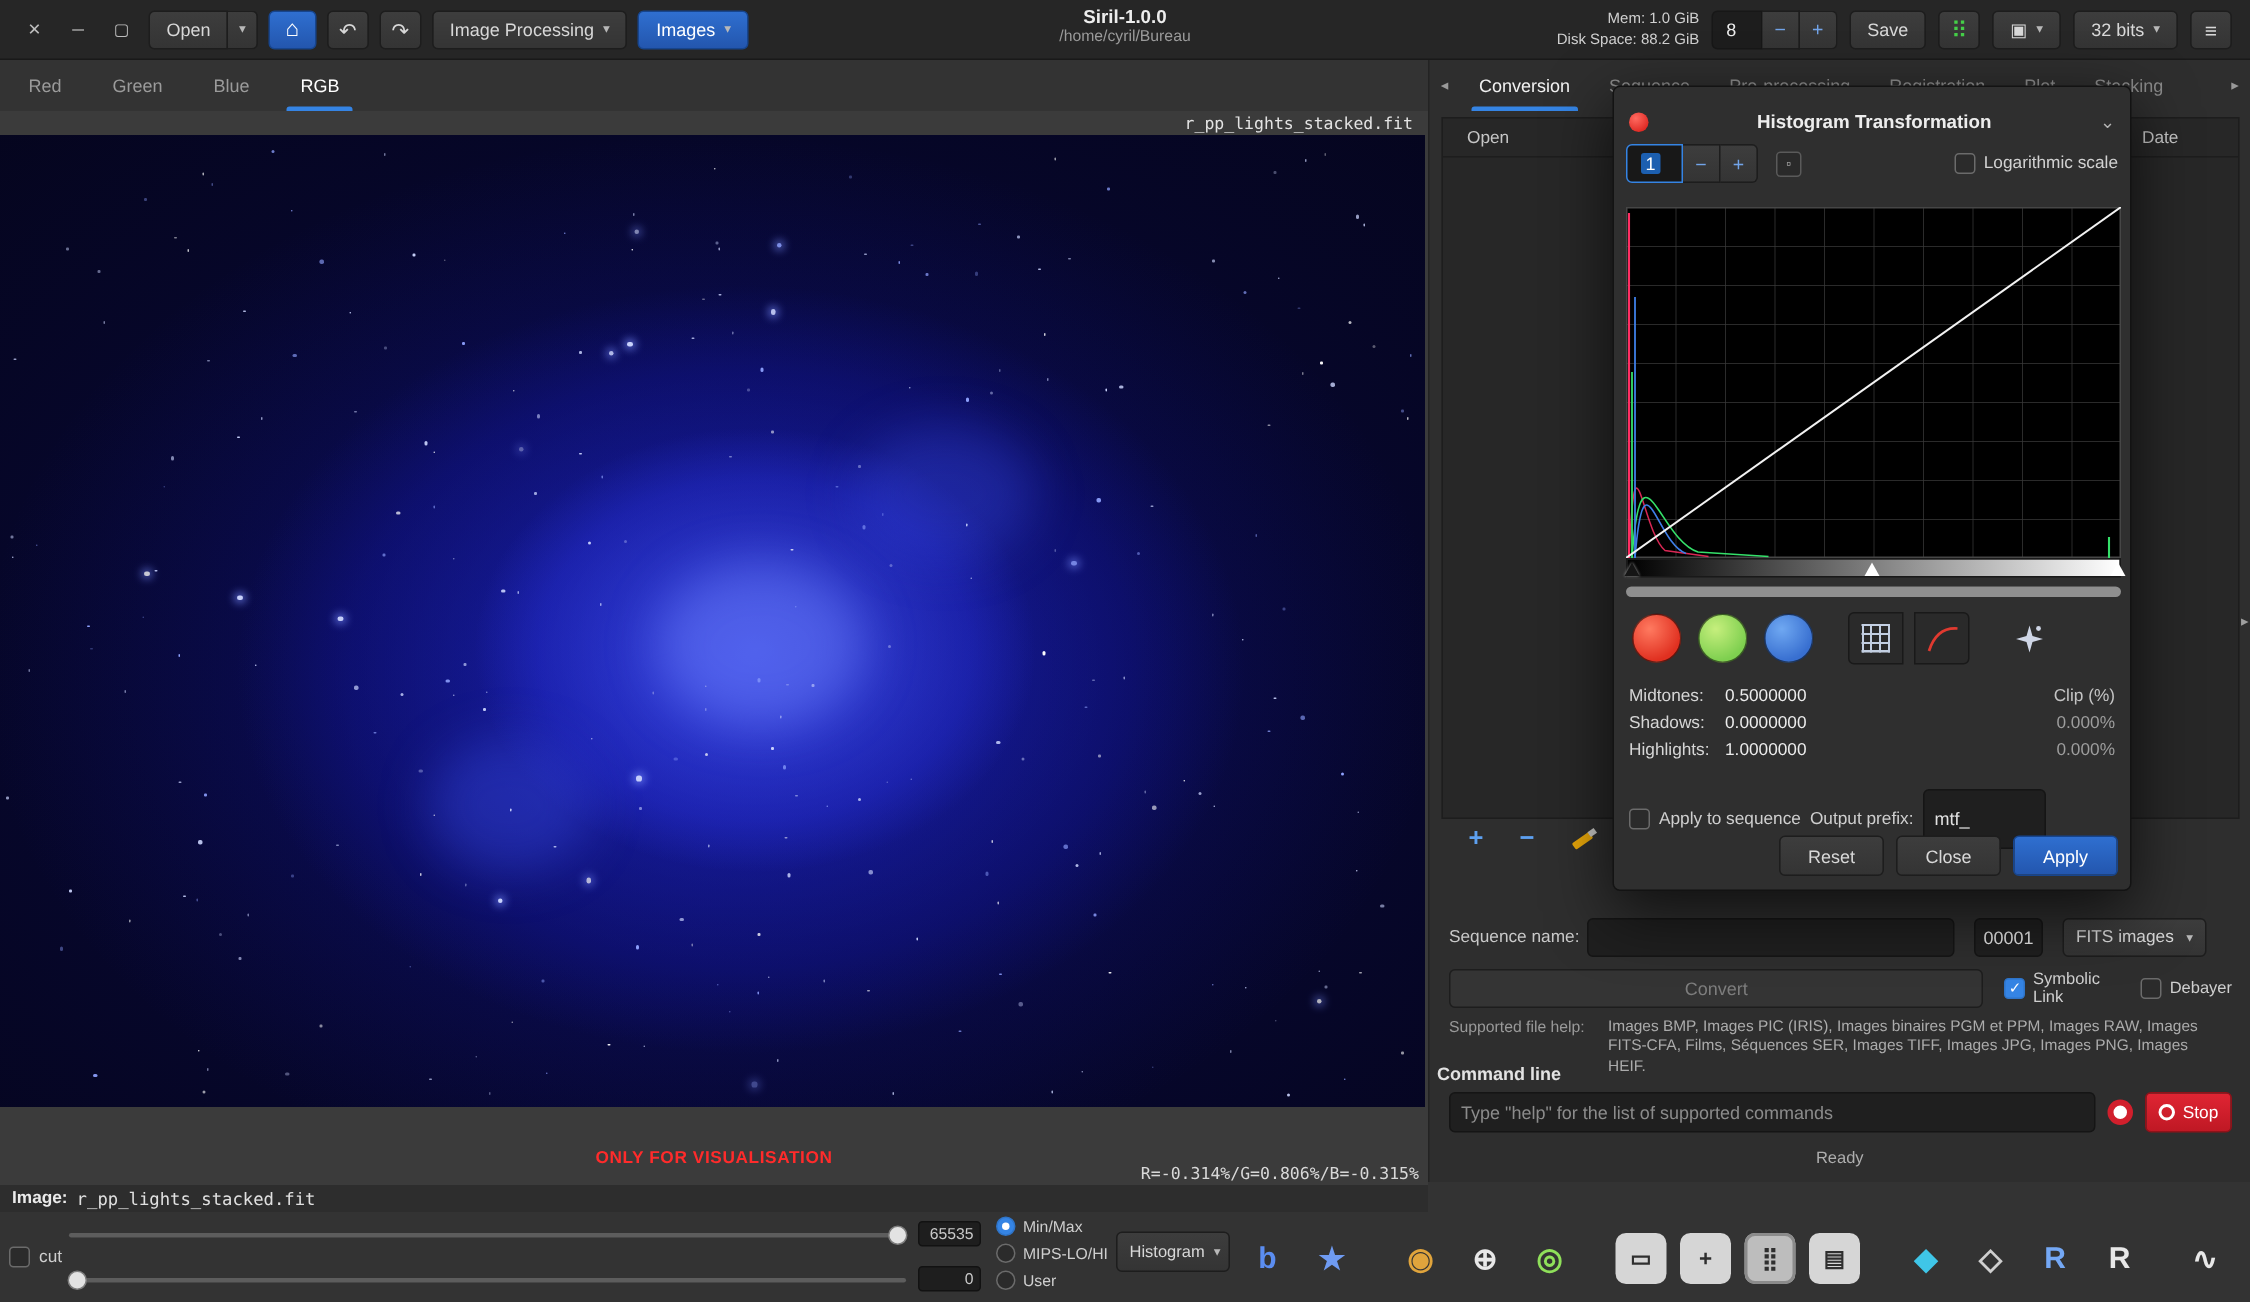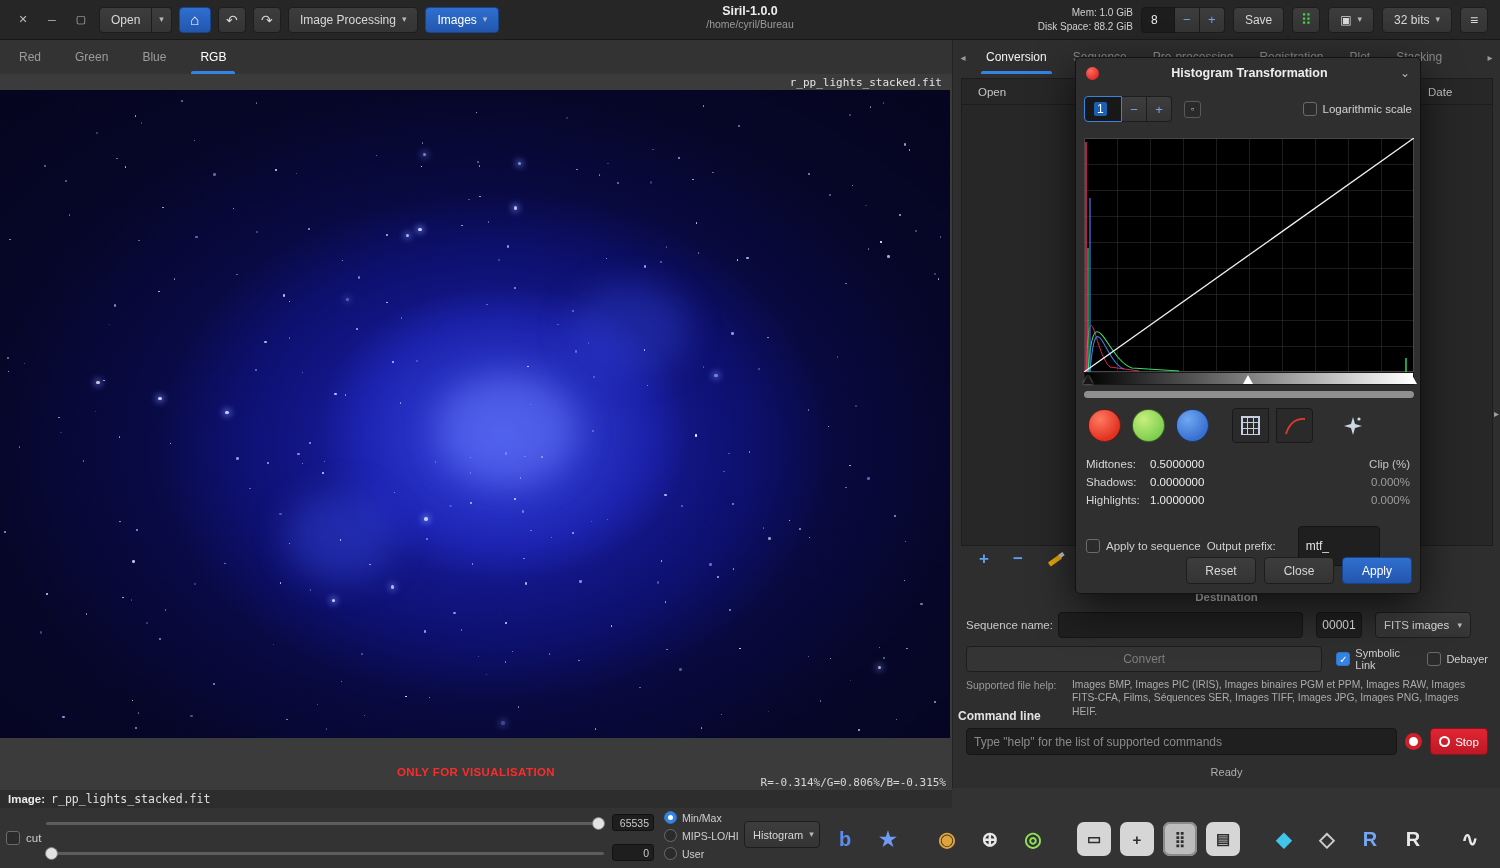--- a/index.html
+++ b/index.html
@@ -112,21 +112,21 @@
 #cmd-row{position:absolute;left:13px;top:688px;width:522px;display:flex;align-items:center;gap:8px}
 #cmd-input{flex:1;height:27px}
 .lifebuoy{width:17px;height:17px;border-radius:50%;background:#fff;border:4px solid #d11f2c;flex:none}
 #stop-btn{width:58px;height:27px;background:linear-gradient(#e02533,#bf1824);border:1px solid #8f1219;border-radius:4px;color:#fff;display:flex;align-items:center;justify-content:center;gap:5px;font-size:11.5px}
 .stop-ring{width:11px;height:11px;border:2px solid #fff;border-radius:50%}
 #ready{position:absolute;left:0;top:726px;width:100%;text-align:center;font-size:11px;color:#aeaeae}
 #panel-collapse{position:absolute;right:1px;top:368px;color:#9f9f9f;font-size:10px}
 
 
 #dialog{position:absolute;left:1075px;top:57px;width:346px;height:537px;background:#2f2f2f;border:1px solid #131313;border-radius:5px;box-shadow:0 14px 42px rgba(0,0,0,.66);z-index:40}
-#dlg-header{position:absolute;left:0;top:0;width:100%;height:30px;display:flex;align-items:center;padding:0 10px;gap:8px}
+#dlg-header{position:absolute;left:0;top:0;width:100%;height:30px;display:flex;align-items:flex-end;padding:0 10px;gap:8px}
 .reddot{width:13px;height:13px;border-radius:50%;background:radial-gradient(circle at 35% 30%,#ff6a60,#df2a24 75%);flex:none}
 #dlg-title{flex:1;text-align:center;font-weight:bold;font-size:12.5px;color:#ededed}
 .dlg-chevron{color:#b5b5b5;font-size:12px;flex:none}
 #dlg-controls{position:absolute;left:8px;top:38px;right:8px;height:26px;display:flex;align-items:center}
 #dlg-spin .sv{border-color:#3584e4;background:#181818;width:38px}
 #dlg-spin .sv span{background:#1c5fb0;color:#fff;padding:0 3px;border-radius:2px}
 #zoom-reset{width:17px;height:17px;margin-left:12px;border:1px solid #5a5a5a;border-radius:3px;color:#c9c9c9;font-size:9px;display:flex;align-items:center;justify-content:center;background:#2a2a2a}
 #log-check{margin-left:auto;display:flex;align-items:center;gap:6px;font-size:11.5px;color:#d2d2d2}
 #plot{position:absolute;left:8px;top:80px;width:330px;height:234px;background:#000}
 #grad{position:absolute;left:8px;top:314px;width:330px;height:13px;background:linear-gradient(to right,#000,#fff);border:1px solid #191919}
@@ -145,21 +145,21 @@
 #tgl-curve{left:200px;border-radius:0 4px 4px 0}
 #tgl-stretch{left:258px;background:transparent;border-color:transparent}
 .gridglyph{width:19px;height:19px;background:repeating-linear-gradient(0deg,#c3cfe2 0 1.5px,transparent 1.5px 5.8px),repeating-linear-gradient(90deg,#c3cfe2 0 1.5px,transparent 1.5px 5.8px)}
 #vals{position:absolute;left:10px;top:400px;right:10px}
 .vrow{display:flex;height:18px;align-items:flex-start;font-size:11.5px}
 .vlabel{width:64px;color:#d6d6d6}
 .vval{color:#ececec}
 .vright{margin-left:auto;color:#c4c4c4}
 .vright.dim{color:#9d9d9d}
 #seqprefix-row{position:absolute;left:10px;top:468px;right:8px;display:flex;align-items:center;gap:6px;font-size:11.5px;color:#cfcfcf}
-#prefix-input{width:82px;height:40px;margin-left:16px}
+#prefix-input{width:82px;height:40px;margin-left:0}
 #dlg-buttons{position:absolute;right:8px;bottom:9px;display:flex;gap:8px}
 #dlg-buttons .btn{width:70px;height:27px}
 
 
 #dock{position:absolute;left:828px;top:816px;height:46px;display:flex;align-items:center;gap:9px;z-index:20}
 .dock-item{width:34px;height:34px;border-radius:7px;display:flex;align-items:center;justify-content:center;font-size:20px;font-weight:bold;flex:none}
 .dock-item.boxed{font-size:15px}
 .dock-item.active{box-shadow:0 0 0 2px #8b8b8b inset;background:#bdbdbd}
 </style>
 </head>
@@ -562,21 +562,20 @@
         <span class="h-date">Date</span>
       </div>
     </div>
 
     <div id="list-actions">
       <span class="act">+</span>
       <span class="act">−</span>
       <span class="brush"><span></span></span>
     </div>
 
-    <div id="dest-title">Destination</div>
 
     <div id="seq-row">
       <span id="seq-label">Sequence name:</span>
       <input class="input" id="seq-input" style="">
       <input class="input" id="seq-index" value="00001" style="">
       <span class="btn" id="seq-format">
           <span>FITS images</span>
           <span class="caret">▾</span>
         </span>
     </div>

